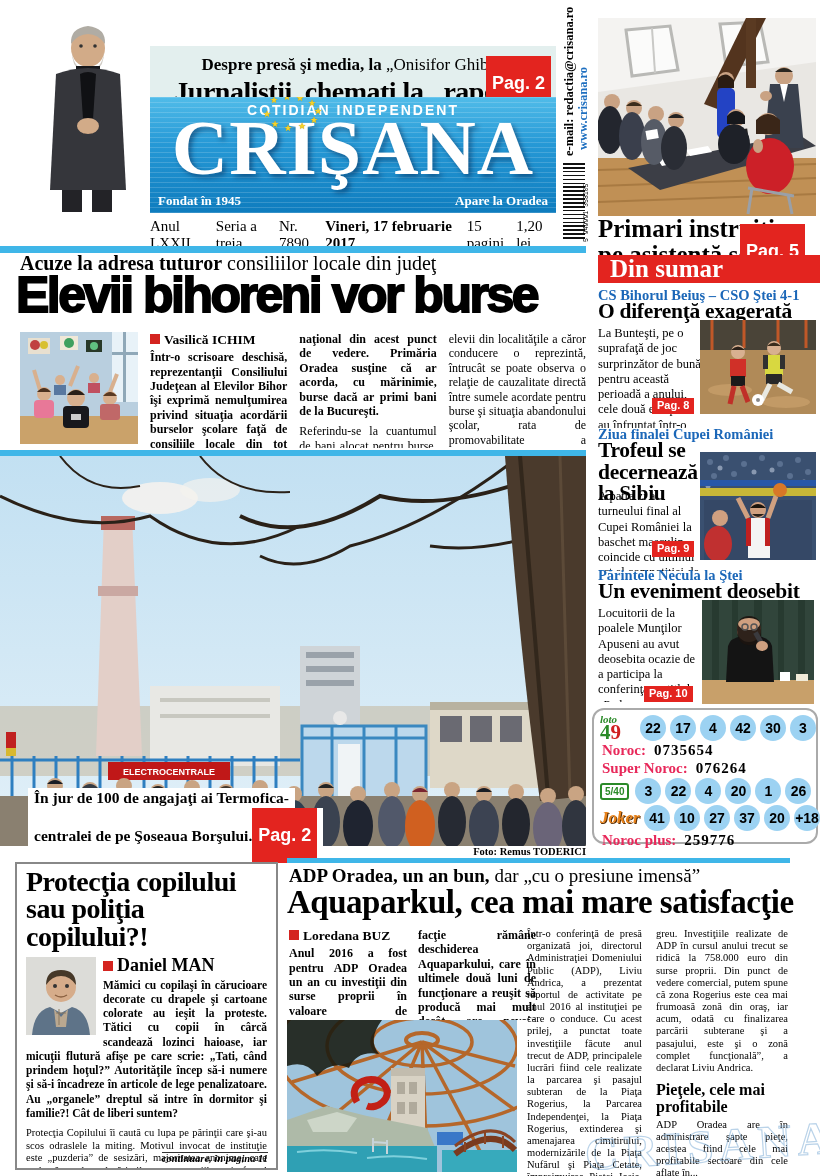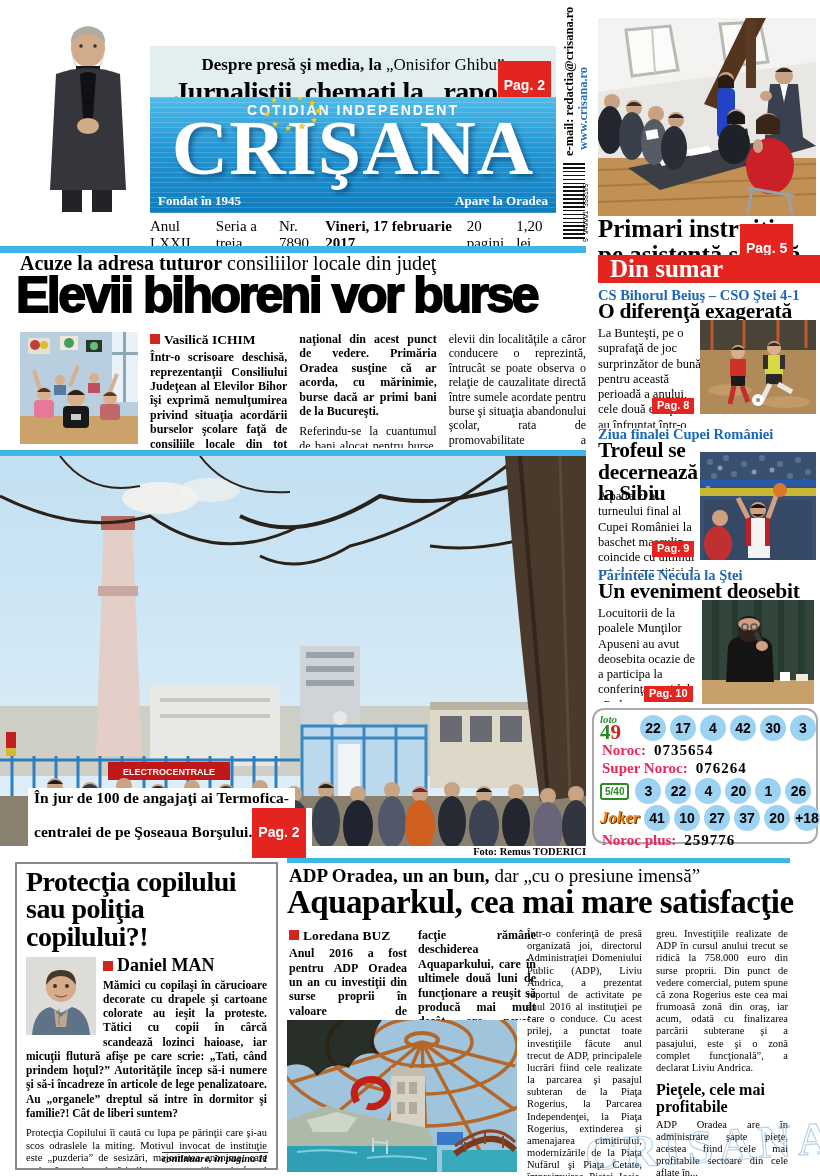--- a/index.html
+++ b/index.html
@@ -1,20 +1,20 @@
 <!DOCTYPE html>
 <html><head>
 <meta charset="utf-8">
 <style>
   html,body{margin:0;padding:0;}
   body{width:820px;height:1176px;position:relative;overflow:hidden;background:#fff;
        font-family:"Liberation Serif",serif;color:#000;}
   .abs{position:absolute;}
   .pag{background:#e3241f;color:#fff;font-family:"Liberation Sans",sans-serif;
-       font-weight:bold;font-size:14px;line-height:1.25;padding:16px 6px;display:inline-block;}
+       font-weight:bold;font-size:18px;line-height:1.25;padding:16px 6px;display:inline-block;}
   .pag.sm{font-size:11px;padding:1px 5px;}
   
   #speaker-photo{left:26px;top:4px;}
   #teaser{left:150px;top:20px;width:406px;height:77px;background:#e3efee;text-align:center;margin-top:26px;}
   #teaser .l1{font-size:17px;padding-top:9px;}
   #teaser .l1 b{font-weight:bold;}
   #teaser .hl{font-size:28px;font-weight:bold;letter-spacing:-0.5px;margin-top:1px;}
   #teaser .pag{position:absolute;right:5px;bottom:13px;}
   #masthead{left:150px;top:97px;width:406px;height:116px;
     background:linear-gradient(180deg,#51bce9 0%,#2699d6 40%,#0e7cbe 100%);overflow:hidden;}
@@ -170,21 +170,21 @@
   <span id="v-web" class="vert">www.crisana.ro</span>
   <div id="barcode"></div>
   <span id="barcode-digits">5 949991 358105</span>
 </div>
 
 <div id="dateline" class="abs">
   <span>Anul LXXII</span>
   <span>Seria a treia</span>
   <span>Nr. 7890</span>
   <span class="dt-date">Vineri, 17 februarie 2017</span>
-  <span>20 pagini</span>
+  <span>15 pagini</span>
   <span>1,20 lei</span>
 </div>
 
 <div id="cyan1" class="abs cyanbar"></div>
 
 <div id="lead-kicker" class="abs"><b>Acuze la adresa tuturor</b><span> consiliilor locale din judeţ</span></div>
 <div id="lead-headline" class="abs">Elevii bihoreni vor burse</div>
 
 <div id="lead-cols" class="abs">
   <svg width="118" height="112" viewBox="0 0 118 112" style="flex:none">

